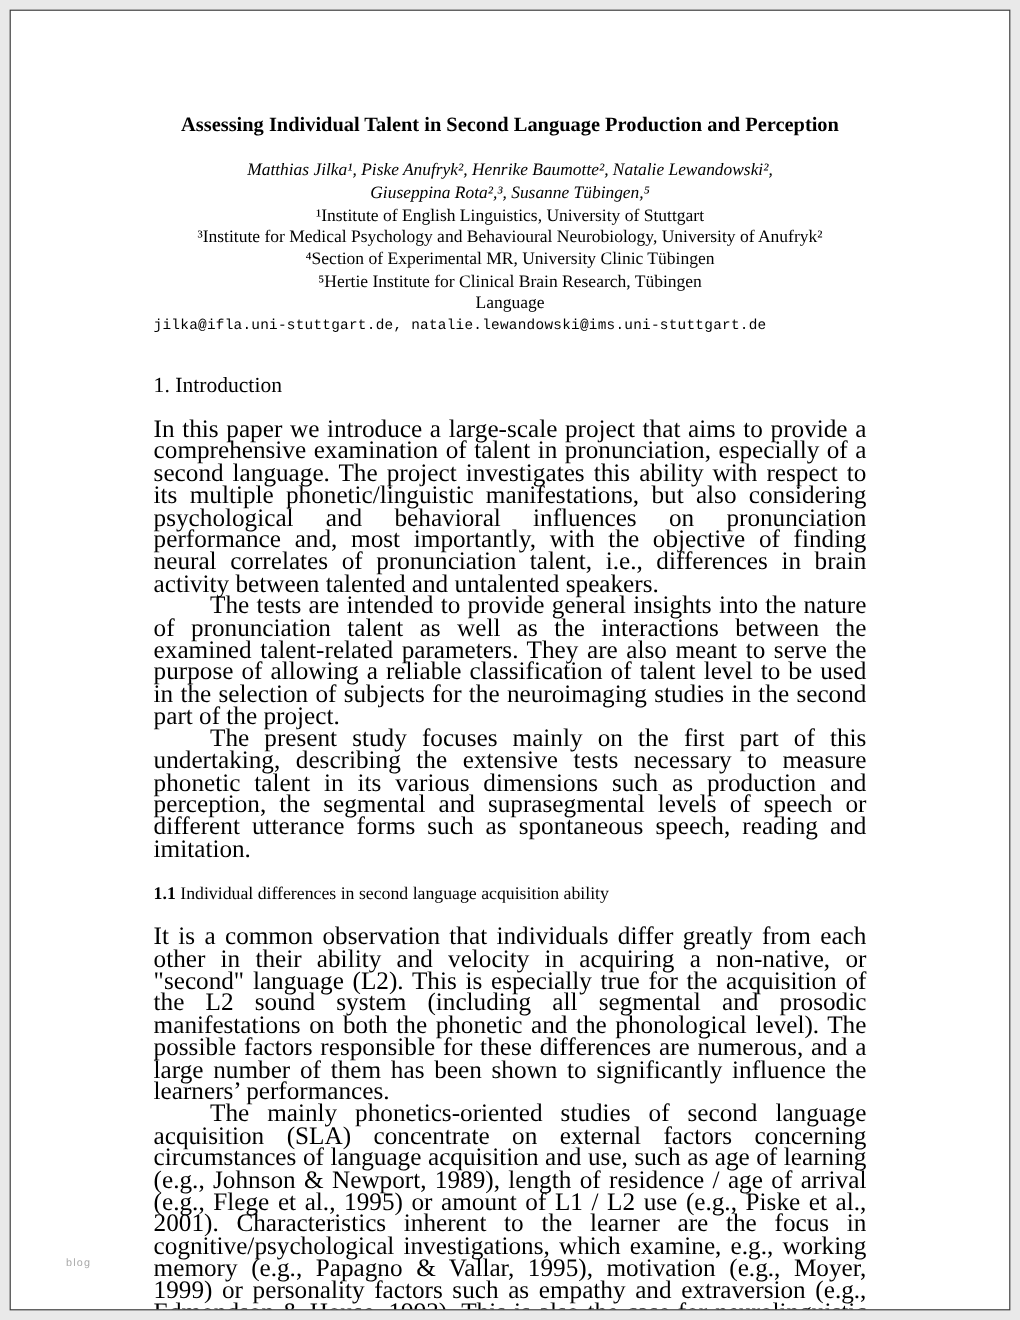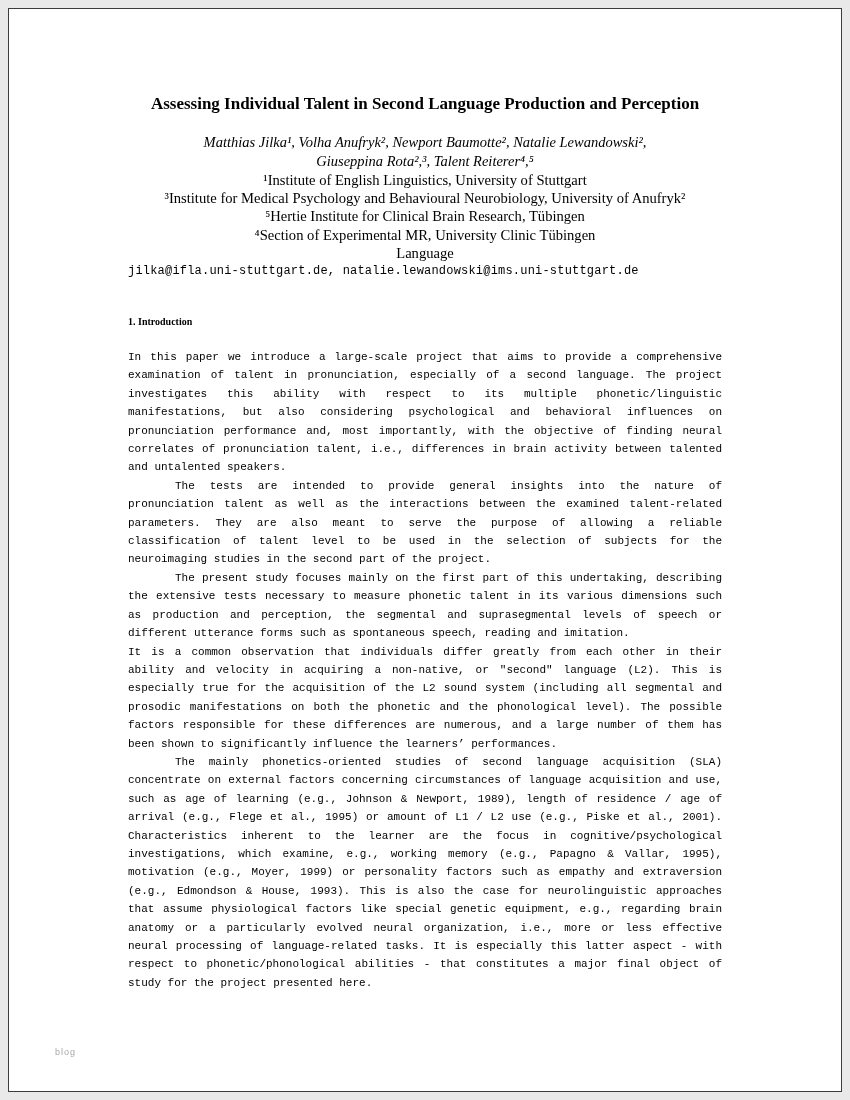--- a/index.html
+++ b/index.html
@@ -45,40 +45,39 @@
     font-size: 14.6px;
     line-height: 18.2px;
   }
   .emails {
     font-family: "Liberation Mono", monospace;
     font-size: 12px;
     margin-top: 2px;
     letter-spacing: 0.2px;
   }
   .section-heading {
-    font-size: 10px;
-    font-weight: bold;
+    font-size: 18px;
+    font-weight: normal;
     margin: 34px 0 17px 0;
     line-height: 19px;
   }
   .subsection-heading {
     font-size: 14.8px;
     font-weight: normal;
     margin: 20px 0 16px 0;
     line-height: 19px;
   }
   .subsection-heading .bold {
     font-weight: bold;
   }
   p.body {
-    font-size: 11px;
+    font-size: 21px;
     line-height: 18.4px;
     text-align: justify;
     margin: 0;
-    font-family: Liberation Mono, monospace;
   }
   p.body.indent {
     text-indent: 47px;
   }
   .watermark {
     position: absolute;
     left: 46px;
     bottom: 34px;
     font-family: "Liberation Sans", sans-serif;
     font-size: 9px;
@@ -88,40 +87,41 @@
 </style>
 </head>
 <body>
 
 <div class="canvas">
   <div class="page">
 
     <h1 class="title">Assessing Individual Talent in Second Language Production and Perception</h1>
 
     <div class="authors">
-      <div>Matthias Jilka¹, Volha Anufryk², Newport Baumotte², Natalie Lewandowski²,</div>
-      <div>Giuseppina Rota²,³, Talent Reiterer⁴,⁵</div>
+      <div>Matthias Jilka¹, Piske Anufryk², Henrike Baumotte², Natalie Lewandowski²,</div>
+      <div>Giuseppina Rota²,³, Susanne Tübingen,⁵</div>
     </div>
 
     <div class="affiliations">
       <div>¹Institute of English Linguistics, University of Stuttgart</div>
       <div>³Institute for Medical Psychology and Behavioural Neurobiology, University of Anufryk²</div>
+      <div>⁴Section of Experimental MR, University Clinic Tübingen</div>
       <div>⁵Hertie Institute for Clinical Brain Research, Tübingen</div>
-      <div>⁴Section of Experimental MR, University Clinic Tübingen</div>
       <div>Language</div>
     </div>
 
     <div class="emails">jilka@ifla.uni-stuttgart.de, natalie.lewandowski@ims.uni-stuttgart.de</div>
 
     <h2 class="section-heading">1. Introduction</h2>
 
     <p class="body">In this paper we introduce a large-scale project that aims to provide a comprehensive examination of talent in pronunciation, especially of a second language. The project investigates this ability with respect to its multiple phonetic/linguistic manifestations, but also considering psychological and behavioral influences on pronunciation performance and, most importantly, with the objective of finding neural correlates of pronunciation talent, i.e., differences in brain activity between talented and untalented speakers.</p>
     <p class="body indent">The tests are intended to provide general insights into the nature of pronunciation talent as well as the interactions between the examined talent-related parameters. They are also meant to serve the purpose of allowing a reliable classification of talent level to be used in the selection of subjects for the neuroimaging studies in the second part of the project.</p>
     <p class="body indent">The present study focuses mainly on the first part of this undertaking, describing the extensive tests necessary to measure phonetic talent in its various dimensions such as production and perception, the segmental and suprasegmental levels of speech or different utterance forms such as spontaneous speech, reading and imitation.</p>
 
+    <h3 class="subsection-heading"><span class="bold">1.1</span><span> Individual differences in second language acquisition ability</span></h3>
 
     <p class="body">It is a common observation that individuals differ greatly from each other in their ability and velocity in acquiring a non-native, or "second" language (L2). This is especially true for the acquisition of the L2 sound system (including all segmental and prosodic manifestations on both the phonetic and the phonological level). The possible factors responsible for these differences are numerous, and a large number of them has been shown to significantly influence the learners’ performances.</p>
     <p class="body indent">The mainly phonetics-oriented studies of second language acquisition (SLA) concentrate on external factors concerning circumstances of language acquisition and use, such as age of learning (e.g., Johnson &amp; Newport, 1989), length of residence / age of arrival (e.g., Flege et al., 1995) or amount of L1 / L2 use (e.g., Piske et al., 2001). Characteristics inherent to the learner are the focus in cognitive/psychological investigations, which examine, e.g., working memory (e.g., Papagno &amp; Vallar, 1995), motivation (e.g., Moyer, 1999) or personality factors such as empathy and extraversion (e.g., Edmondson &amp; House, 1993). This is also the case for neurolinguistic approaches that assume physiological factors like special genetic equipment, e.g., regarding brain anatomy or a particularly evolved neural organization, i.e., more or less effective neural processing of language-related tasks. It is especially this latter aspect - with respect to phonetic/phonological abilities - that constitutes a major final object of study for the project presented here.</p>
 
     <div class="watermark">blog</div>
 
   </div>
 </div>
 
 </body></html>

